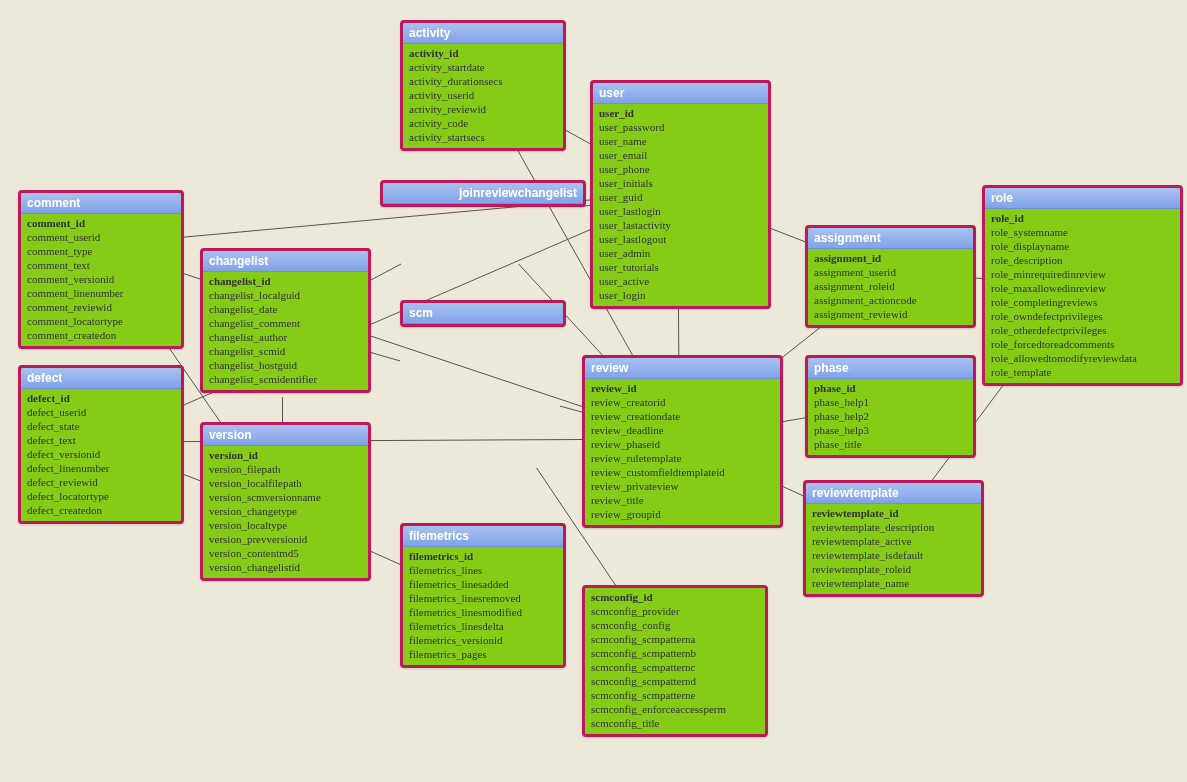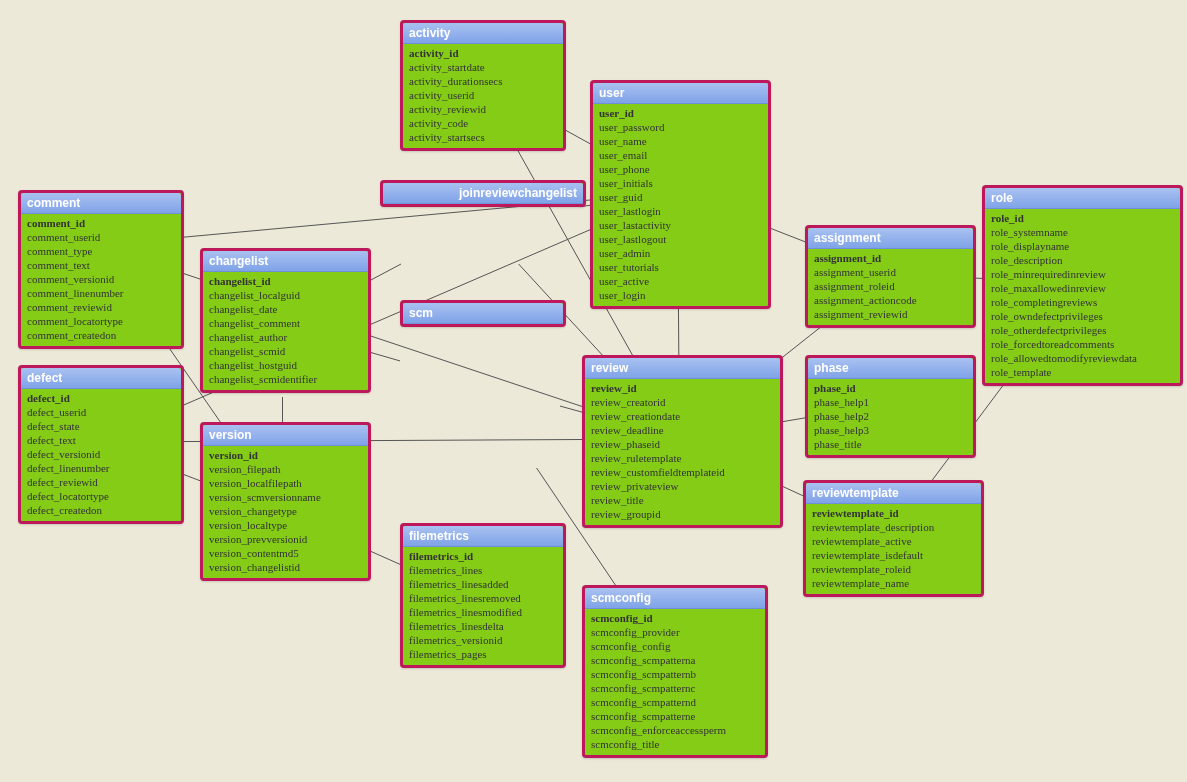--- a/index.html
+++ b/index.html
@@ -245,21 +245,20 @@
         <div class="field">filemetrics_lines</div>
         <div class="field">filemetrics_linesadded</div>
         <div class="field">filemetrics_linesremoved</div>
         <div class="field">filemetrics_linesmodified</div>
         <div class="field">filemetrics_linesdelta</div>
         <div class="field">filemetrics_versionid</div>
         <div class="field">filemetrics_pages</div>
       </div>
     </div>
     <div class="entity" style="left: 582px; top: 585px; width: 180px;">
-      <div class="title">scmconfig</div>
       <div class="fields">
         <div class="field pk">scmconfig_id</div>
         <div class="field">scmconfig_provider</div>
         <div class="field">scmconfig_config</div>
         <div class="field">scmconfig_scmpatterna</div>
         <div class="field">scmconfig_scmpatternb</div>
         <div class="field">scmconfig_scmpatternc</div>
         <div class="field">scmconfig_scmpatternd</div>
         <div class="field">scmconfig_scmpatterne</div>
         <div class="field">scmconfig_enforceaccessperm</div>

